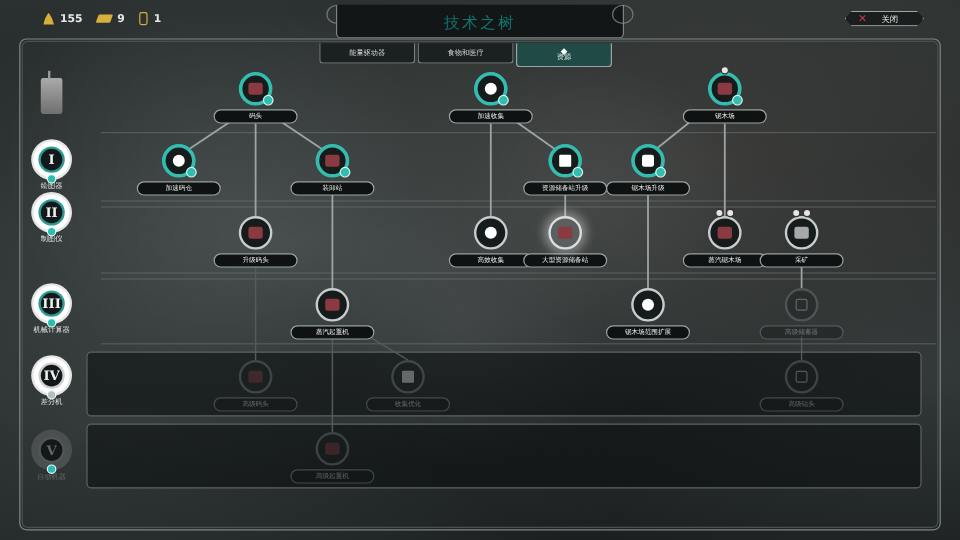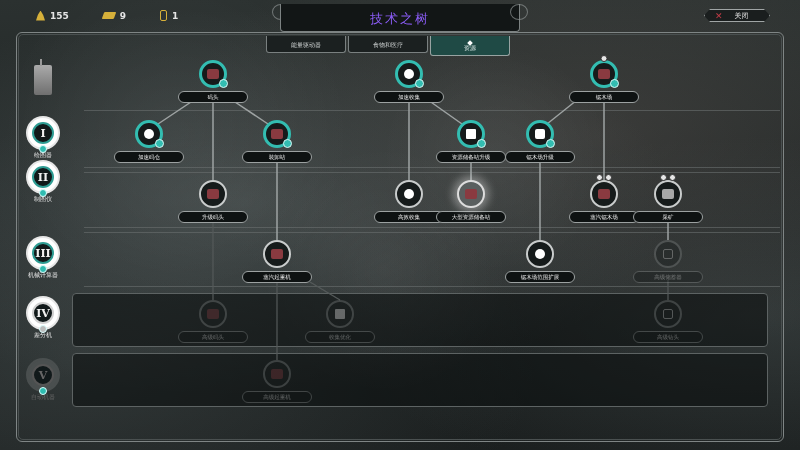--- a/index.html
+++ b/index.html
@@ -16,30 +16,30 @@
       linear-gradient(180deg, #2b3130 0%, #1e2323 50%, #1a1e1e 100%);
   }
   .fog { position:absolute; inset:0; pointer-events:none;
     background:
       radial-gradient(circle at 22% 30%, rgba(255,255,255,0.06), transparent 25%),
       radial-gradient(circle at 48% 60%, rgba(255,255,255,0.05), transparent 25%),
       radial-gradient(circle at 62% 35%, rgba(255,255,255,0.05), transparent 20%);
   }
 
   
-  .resources { position:absolute; top:10px; left:36px; display:flex; gap:34px; font-size:9px; font-weight:bold; }
+  .resources { position:absolute; top:10px; left:36px; display:flex; gap:12px; font-size:9px; font-weight:bold; }
   .res { display:flex; align-items:center; gap:5px; }
   .res-icon { width:9px; height:10px; display:inline-block; }
   .res-icon.ember { background:#d6b03a; clip-path: polygon(50% 0, 80% 45%, 100% 100%, 0 100%, 20% 45%); }
   .res-icon.gold { width:12px; height:7px; background:#d6b03a; transform: skewX(-20deg); border-radius:1px; }
   .res-icon.cell { width:7px; height:11px; border:1.5px solid #d6b03a; border-radius:2px; }
 
   .title-wrap { position:absolute; top:0; left:272px; width:256px; height:32px; }
   .title-plate { position:absolute; inset:4px 8px 0 8px; background:#121616; border:1px solid #7c8282; border-top:none; border-radius:0 0 4px 4px; }
-  .title-text { position:absolute; left:0; right:0; top:10px; text-align:center; font-family:"DejaVu Serif", serif; font-size:13px; color:#8b5cf6; letter-spacing:2px; }
+  .title-text { position:absolute; left:0; right:0; top:10px; text-align:center; font-family:"DejaVu Serif", serif; font-size:13px; color:#0f766e; letter-spacing:2px; }
   .scroll-l, .scroll-r { position:absolute; top:4px; width:18px; height:16px; border:1px solid #8d9393; border-radius:50%; opacity:0.7; }
   .scroll-l { left:0; } .scroll-r { right:0; }
 
   .tabs { position:absolute; top:36px; left:266px; display:flex; gap:2px; }
   .tab { width:80px; height:17px; background:#1b2020; border:1px solid #7a8080; border-top:none; font-size:6px; text-align:center; line-height:17px; color:#cfd3d3; border-radius:0 0 3px 3px; cursor:pointer; }
   .tab.active { background:#1f4a45; border-color:#98a3a2; height:20px; color:#e6f0ef; position:relative; line-height:24px; }
   .tab.active::before { content:""; position:absolute; top:5px; left:50%; width:4px; height:4px; margin-left:-2px; background:#fff; transform: rotate(45deg); }
 
   .close-btn { position:absolute; top:9px; left:704px; width:66px; height:13px; border:1px solid #a0a5a5; background:#1a1e1e; clip-path: polygon(6px 0, calc(100% - 6px) 0, 100% 50%, calc(100% - 6px) 100%, 6px 100%, 0 50%); display:flex; align-items:center; padding-left:10px; gap:12px; font-size:7px; cursor:pointer; }
   .close-x { color:#c23c47; font-weight:bold; font-size:9px; }

